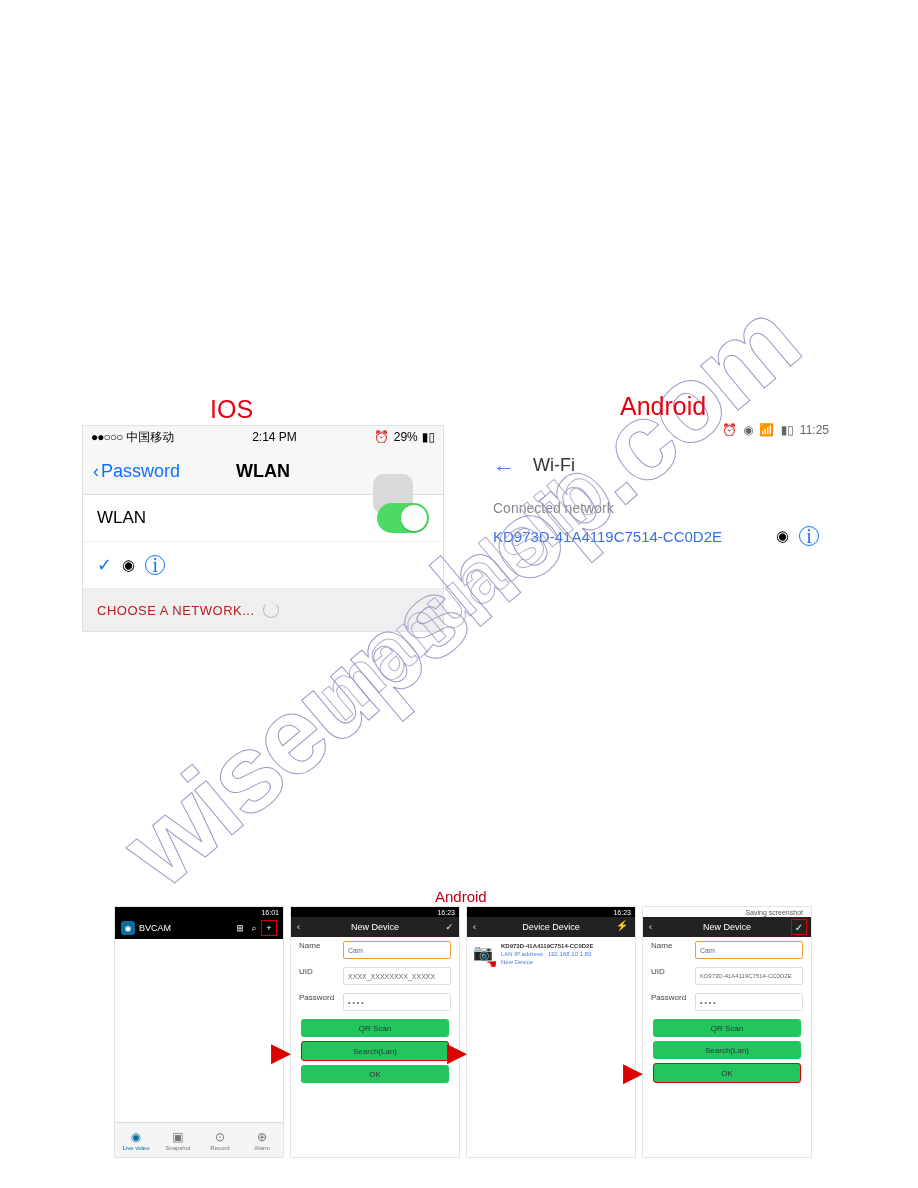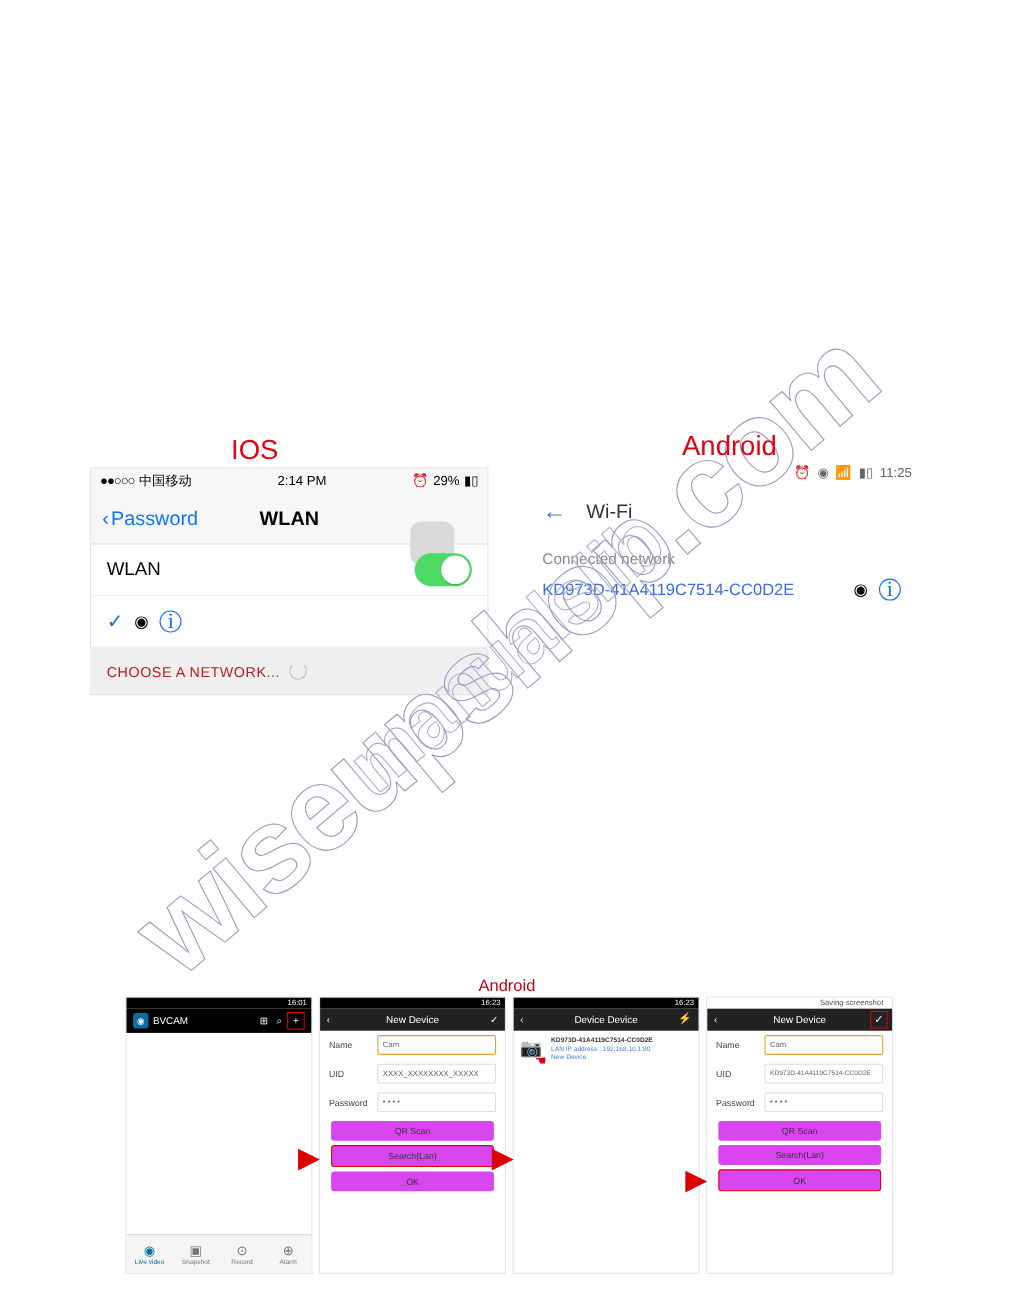--- a/index.html
+++ b/index.html
@@ -43,25 +43,25 @@
 .p-status.light{background:#fff;color:#555}
 .p-titlebar{height:20px;background:#222;color:#fff;display:flex;align-items:center;justify-content:center;font-size:9px;position:relative}
 .p-titlebar .left{position:absolute;left:6px}
 .p-titlebar .right{position:absolute;right:6px}
 .p-titlebar .right-check{position:absolute;right:4px;border:1.5px solid #d00;width:14px;height:14px;display:flex;align-items:center;justify-content:center;color:#fff;font-size:10px}
 .bvcam-bar{height:22px;background:#000;color:#fff;display:flex;align-items:center;padding:0 6px;font-size:9px}
 .bvcam-bar .title{flex:1}
 .bvcam-bar .ic{width:14px;text-align:center}
 .bvcam-bar .plus{border:1.5px solid #d00;width:14px;height:14px;display:flex;align-items:center;justify-content:center}
 .cam-logo{width:14px;height:14px;background:#0a6ea0;border-radius:3px;margin-right:4px;display:flex;align-items:center;justify-content:center;color:#fff;font-size:8px}
-.form-row{display:flex;align-items:center;padding:4px 8px;gap:6px}
+.form-row{display:flex;padding:4px 8px;gap:6px}
 .form-row label{width:38px;font-size:8px;color:#444}
 .form-row .field{flex:1;height:16px;border:1px solid #ddd;border-radius:2px;font-size:7px;padding:0 4px;display:flex;align-items:center;color:#666}
 .form-row .field.highlight{border:1.5px solid #e5a030}
-.p-btn{margin:4px 10px;height:18px;background:#d946ef;border-radius:3px;display:flex;align-items:center;justify-content:center;font-size:8px;color:#333}
+.p-btn{margin:4px 10px;height:18px;background:#22c55e;border-radius:3px;display:flex;align-items:center;justify-content:center;font-size:8px;color:#333}
 .p-btn.red{border:1.5px solid #d00}
 .arrow{position:absolute;color:#d00;font-size:26px;z-index:10}
 .bottom-nav{position:absolute;bottom:0;left:0;right:0;height:34px;background:#f5f5f5;display:flex;border-top:1px solid #ddd}
 .bottom-nav .item{flex:1;display:flex;flex-direction:column;align-items:center;justify-content:center;font-size:6px;color:#777;gap:1px}
 .bottom-nav .item.active{color:#0a6ea0}
 .bottom-nav .item .ic{font-size:12px}
 .dev-item{padding:6px;display:flex;gap:6px}
 .dev-thumb{width:22px;height:22px;position:relative;font-size:16px}
 .tap-hand{position:absolute;bottom:-6px;right:-2px;color:#d00;font-size:12px}
 .dev-txt{font-size:6px;line-height:1.3}

